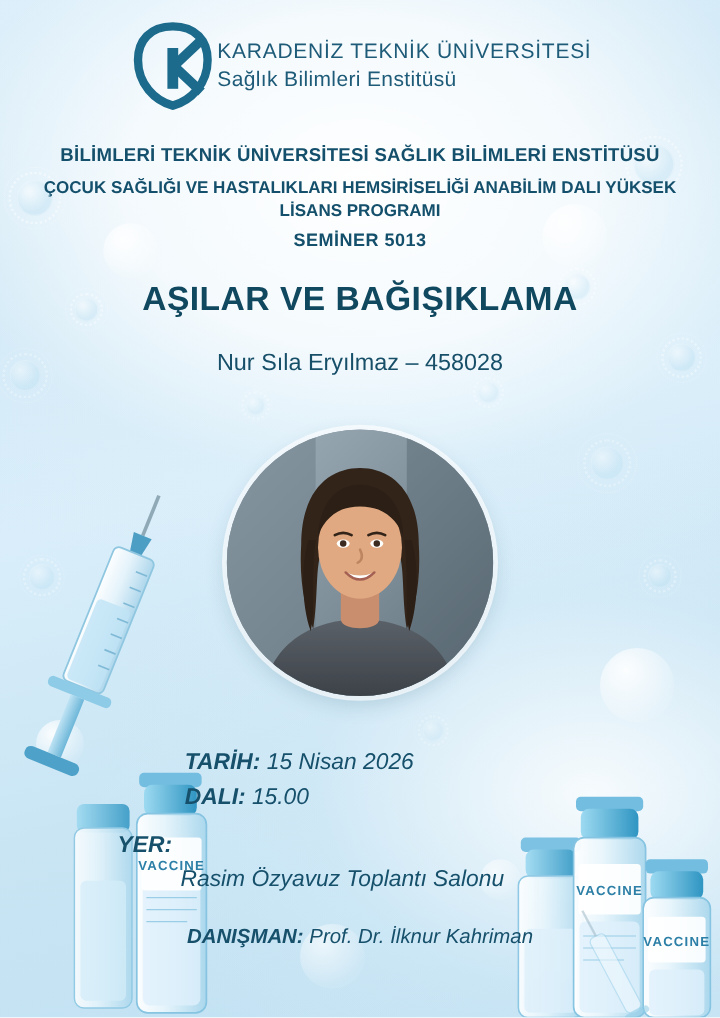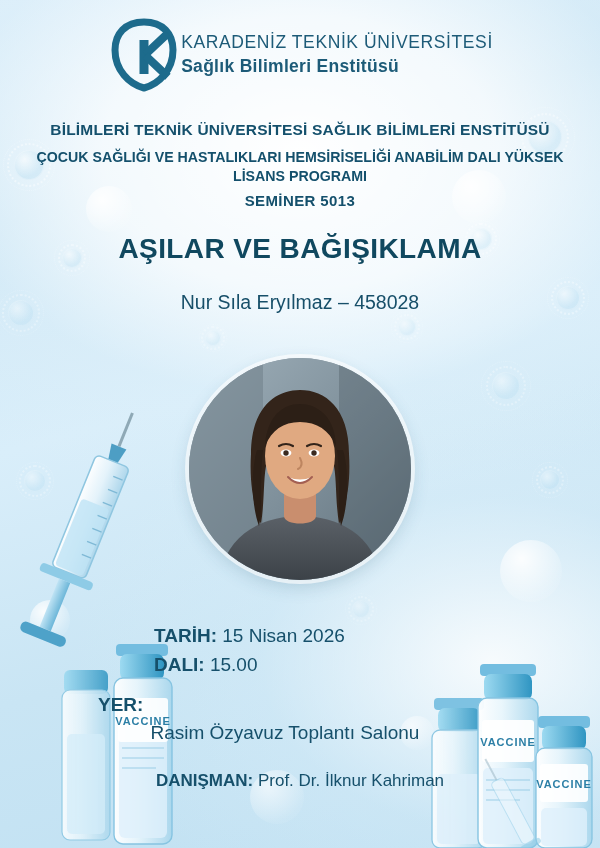--- a/index.html
+++ b/index.html
@@ -69,21 +69,21 @@
   .univ-line1 {
     font-size: 17.5px;
     letter-spacing: 0.6px;
     color: #1d5b78;
     font-weight: 400;
   }
   .univ-line2 {
     font-size: 17.5px;
     letter-spacing: 0.3px;
     color: #1d5b78;
-    font-weight: 700;
+    font-weight: 400;
   }
 
   
   .titleblock {
     position: absolute;
     top: 120px;
     left: 0;
     width: 100%;
     text-align: center;
     color: #14506c;
@@ -142,20 +142,21 @@
     position: absolute;
     top: 622px;
     left: 0;
     width: 100%;
     color: #16506b;
     text-align: center;
   }
   .info-line {
     font-size: 19px;
     line-height: 1.5;
+    font-style: italic;
   }
   .info-line b { font-weight: 700; }
   .row-tarih, .row-saat {
     padding-left: 12px;
     text-align: left;
     margin-left: 142px;
   }
   .row-yer {
     text-align: right;
     margin-left: 98px;

